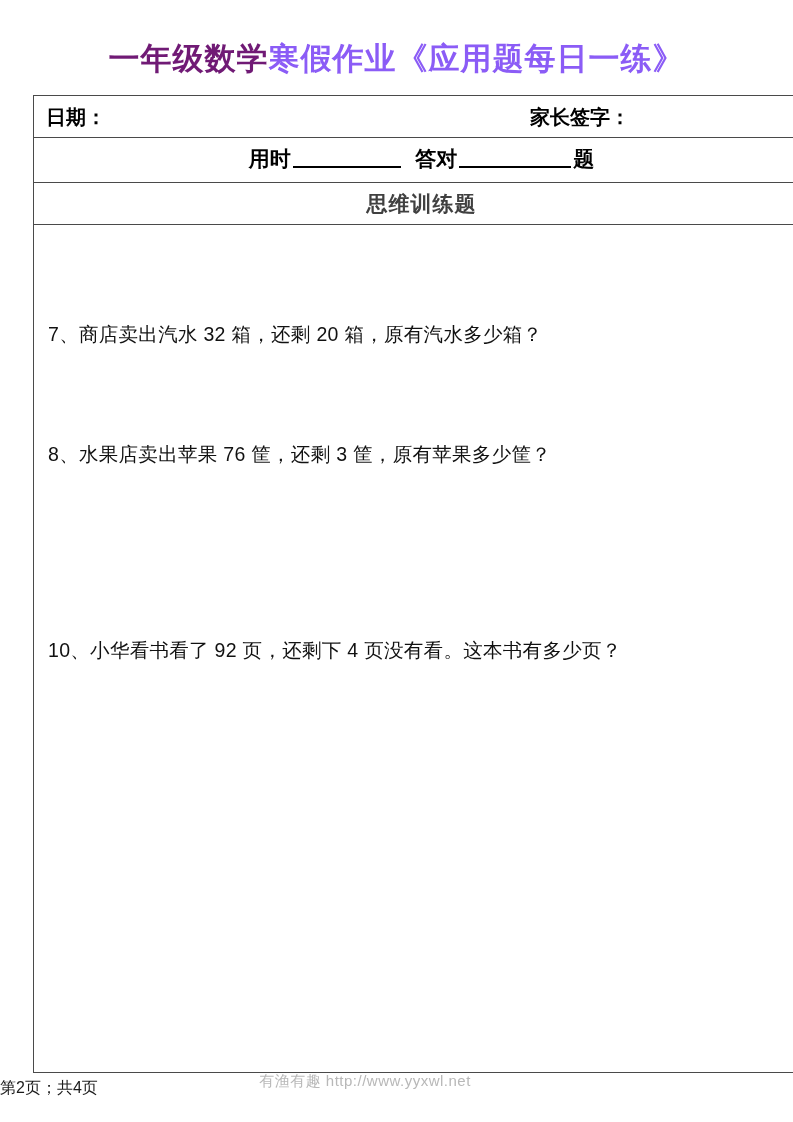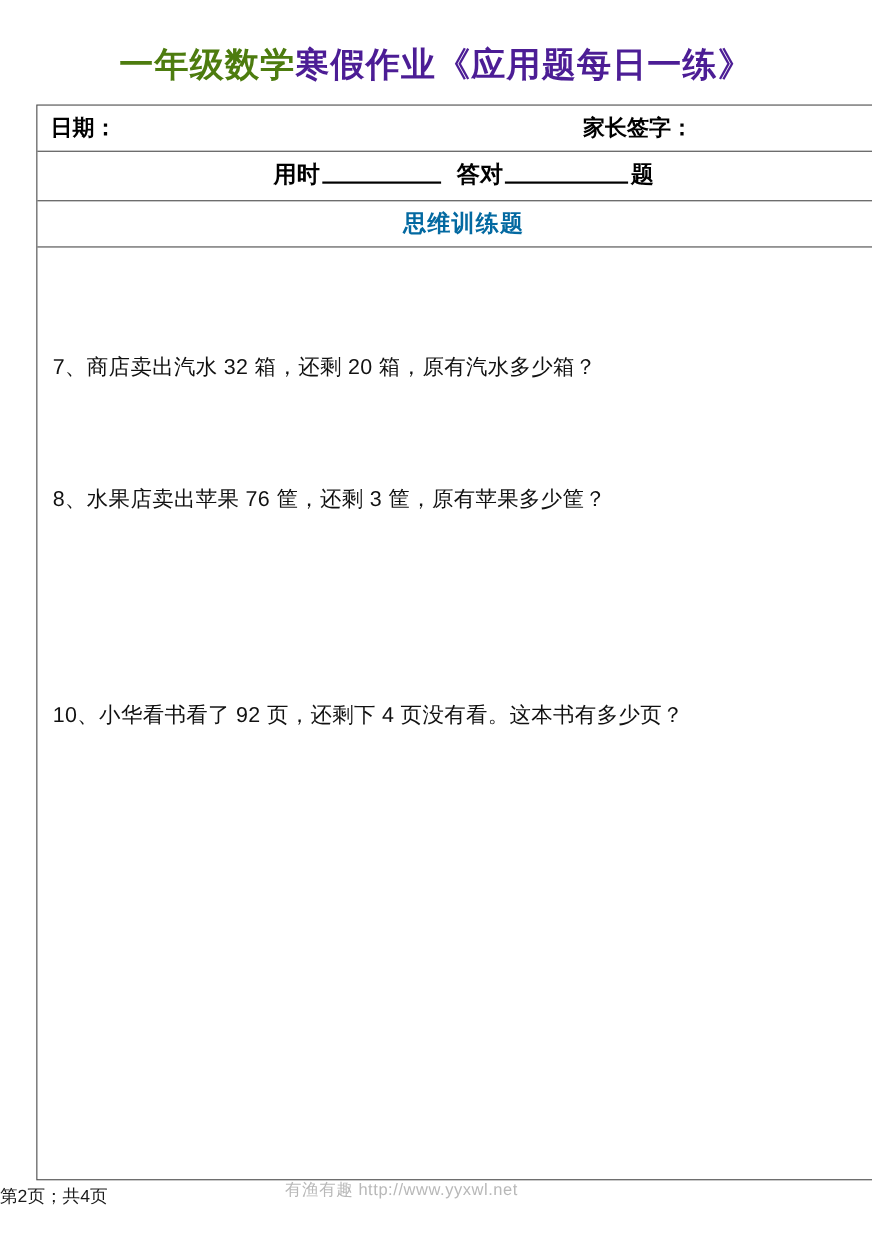--- a/index.html
+++ b/index.html
@@ -28,22 +28,22 @@
     position: absolute;
     left: 0;
     top: 38px;
     width: 793px;
     text-align: center;
     font-size: 31px;
     font-weight: bold;
     letter-spacing: 1px;
     white-space: nowrap;
   }
-  .title .black { color: #4d7c0f; }
-  .title .red { color: #4c1d95; }
+  .title .black { color: #701a75; }
+  .title .red { color: #8b5cf6; }
 
   
   .sheet {
     position: absolute;
     left: 33px;
     top: 95px;
     width: 777px;
     height: 978px;
     border: 1px solid #4a4a4a;
     box-sizing: border-box;
@@ -96,21 +96,21 @@
   .row-section {
     position: relative;
     height: 42px;
     border-bottom: 1px solid #4a4a4a;
     box-sizing: border-box;
     text-align: center;
   }
   .row-section .section-title {
     font-size: 21px;
     font-weight: bold;
-    color: #0369a1;
+    color: #404040;
     line-height: 42px;
     letter-spacing: 1px;
   }
 
   .questions {
     position: relative;
     padding: 14px 14px 0 14px;
   }
   .q {
     font-size: 19.5px;

